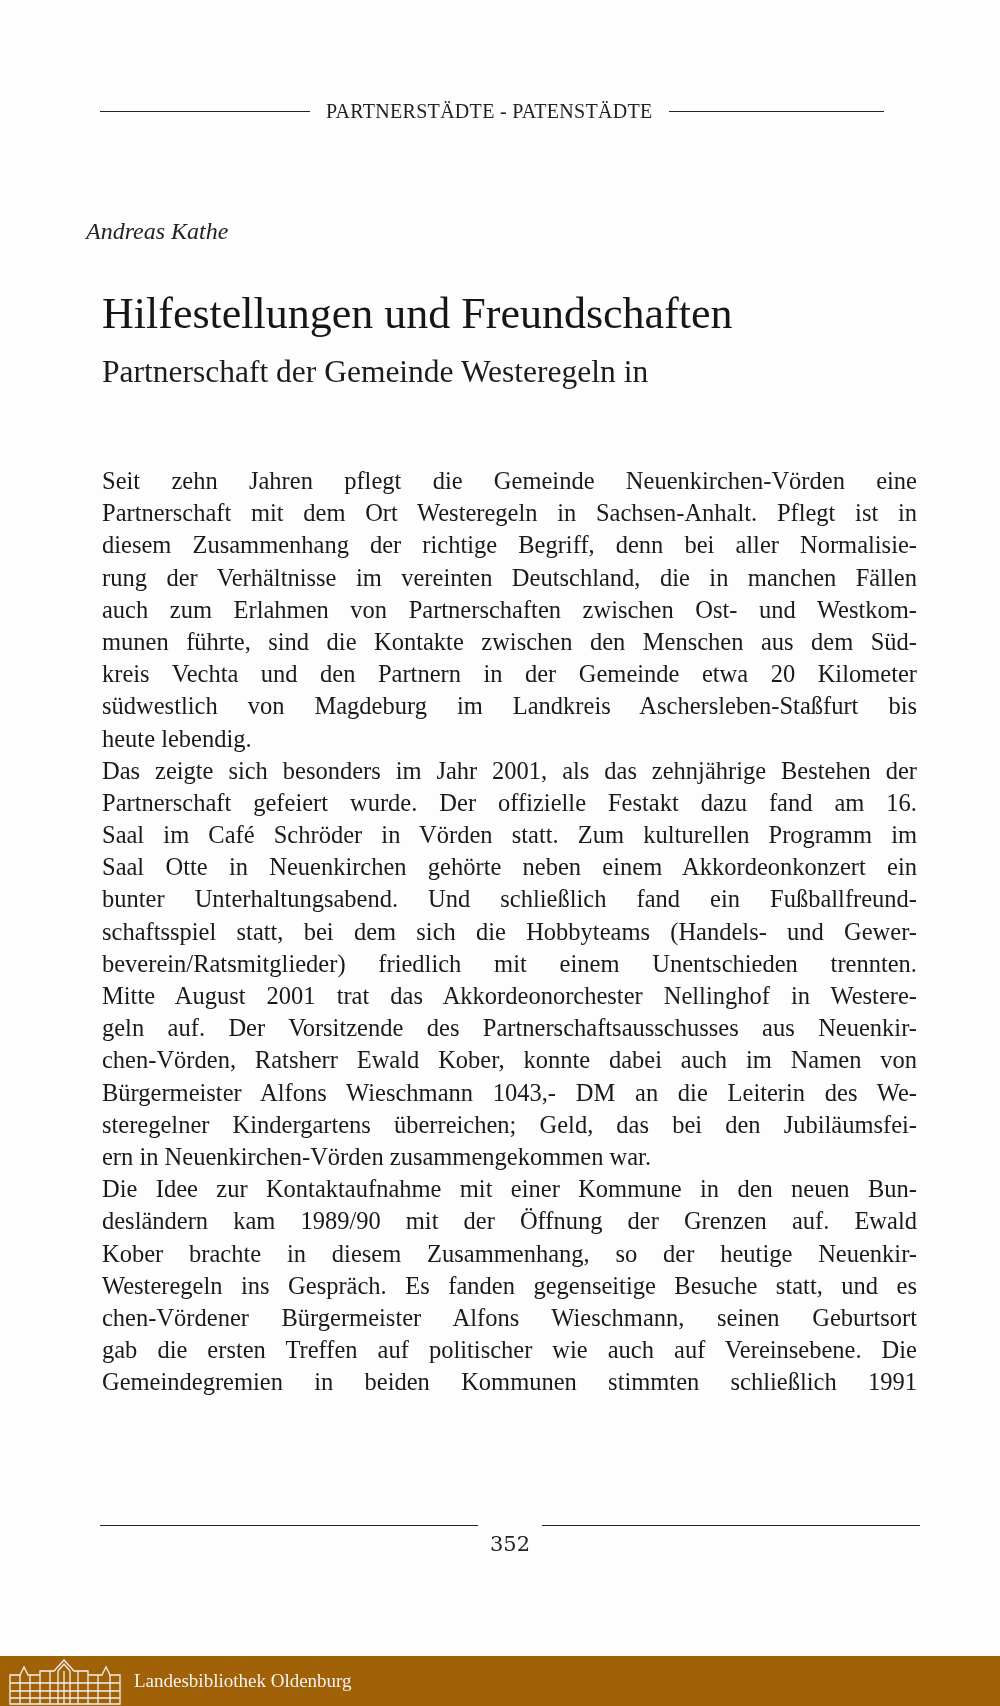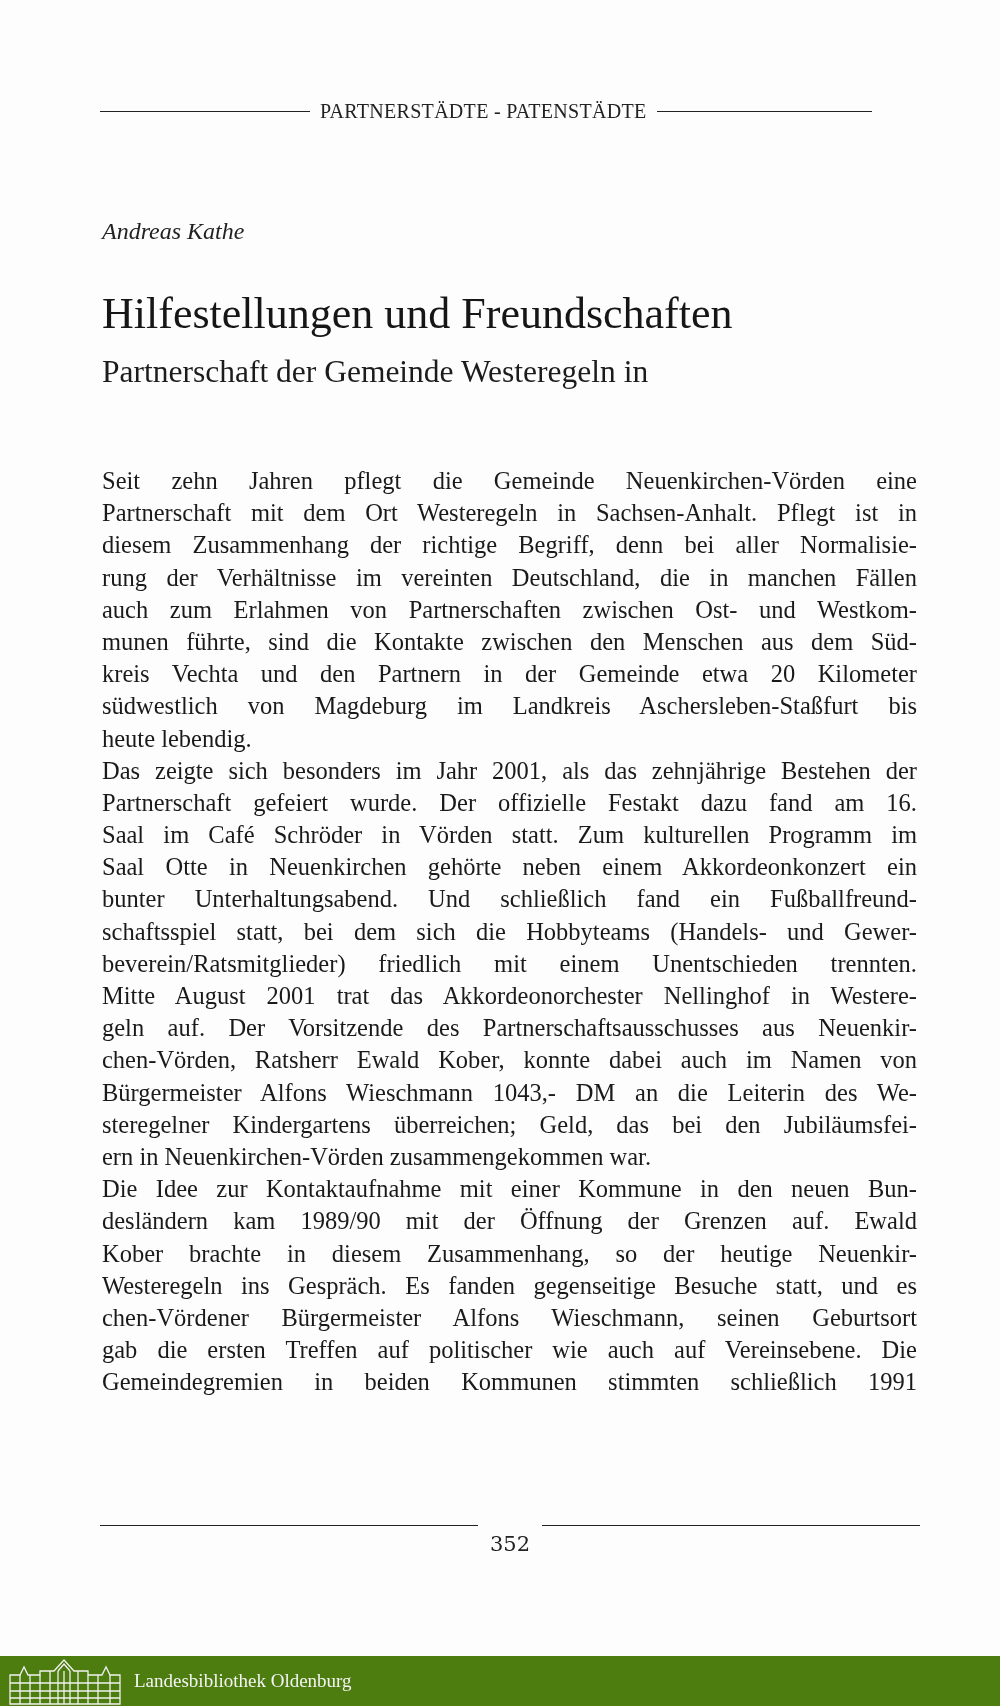--- a/index.html
+++ b/index.html
@@ -6,30 +6,30 @@
   body {
     width: 1000px; height: 1706px;
     background: #fdfdfd;
     position: relative;
     overflow: hidden;
     font-family: "Liberation Serif", "DejaVu Serif", serif;
     color: #1a1a1a;
   }
   .running-head {
     position: absolute; left: 100px; top: 100px; width: 820px;
-    display: flex; align-items: center; gap: 10px;
+    display: flex; align-items: center; gap: 16px;
   }
   .running-head .rule { flex: 1; height: 0; border-top: 1.3px solid #222; }
   .running-head .rule.left { flex: 0 0 210px; }
   .running-head .rule.right { flex: 0 0 215px; }
   .running-head .txt {
     font-size: 20px; letter-spacing: 0.3px; white-space: nowrap; color: #222;
   }
   .author {
-    position: absolute; left: 102px; top: 218px;
+    position: absolute; left: 86px; top: 218px;
     font-style: italic; font-size: 24px; color: #222;
   }
   .title {
     position: absolute; left: 102px; top: 288px;
     font-size: 44px; line-height: 52px; color: #161616; white-space: nowrap;
   }
   .subtitle {
     position: absolute; left: 102px; top: 352px;
     font-size: 31.5px; line-height: 40px; color: #1c1c1c;
   }
@@ -44,21 +44,21 @@
   }
   .body-text .line.last { text-align-last: left; }
   .folio {
     position: absolute; left: 100px; top: 1494px; width: 820px;
     display: flex; align-items: center; gap: 12px;
   }
   .folio .rule { flex: 1; border-top: 1.3px solid #222; }
   .folio .num { font-size: 21px; font-family: "DejaVu Serif", serif; color: #222; margin-top: 38px; }
   .footer-bar {
     position: absolute; left: 0; top: 1656px; width: 1000px; height: 50px;
-    background: #4d7c0f;
+    background: #a16207;
     display: flex; align-items: center;
   }
   .footer-bar .logo { margin-left: 6px; width: 118px; height: 48px; }
   .footer-bar .lib-name {
     margin-left: 10px; color: #f4f4f4; font-size: 19px; white-space: nowrap;
   }
 </style>
 </head>
 <body>
 

